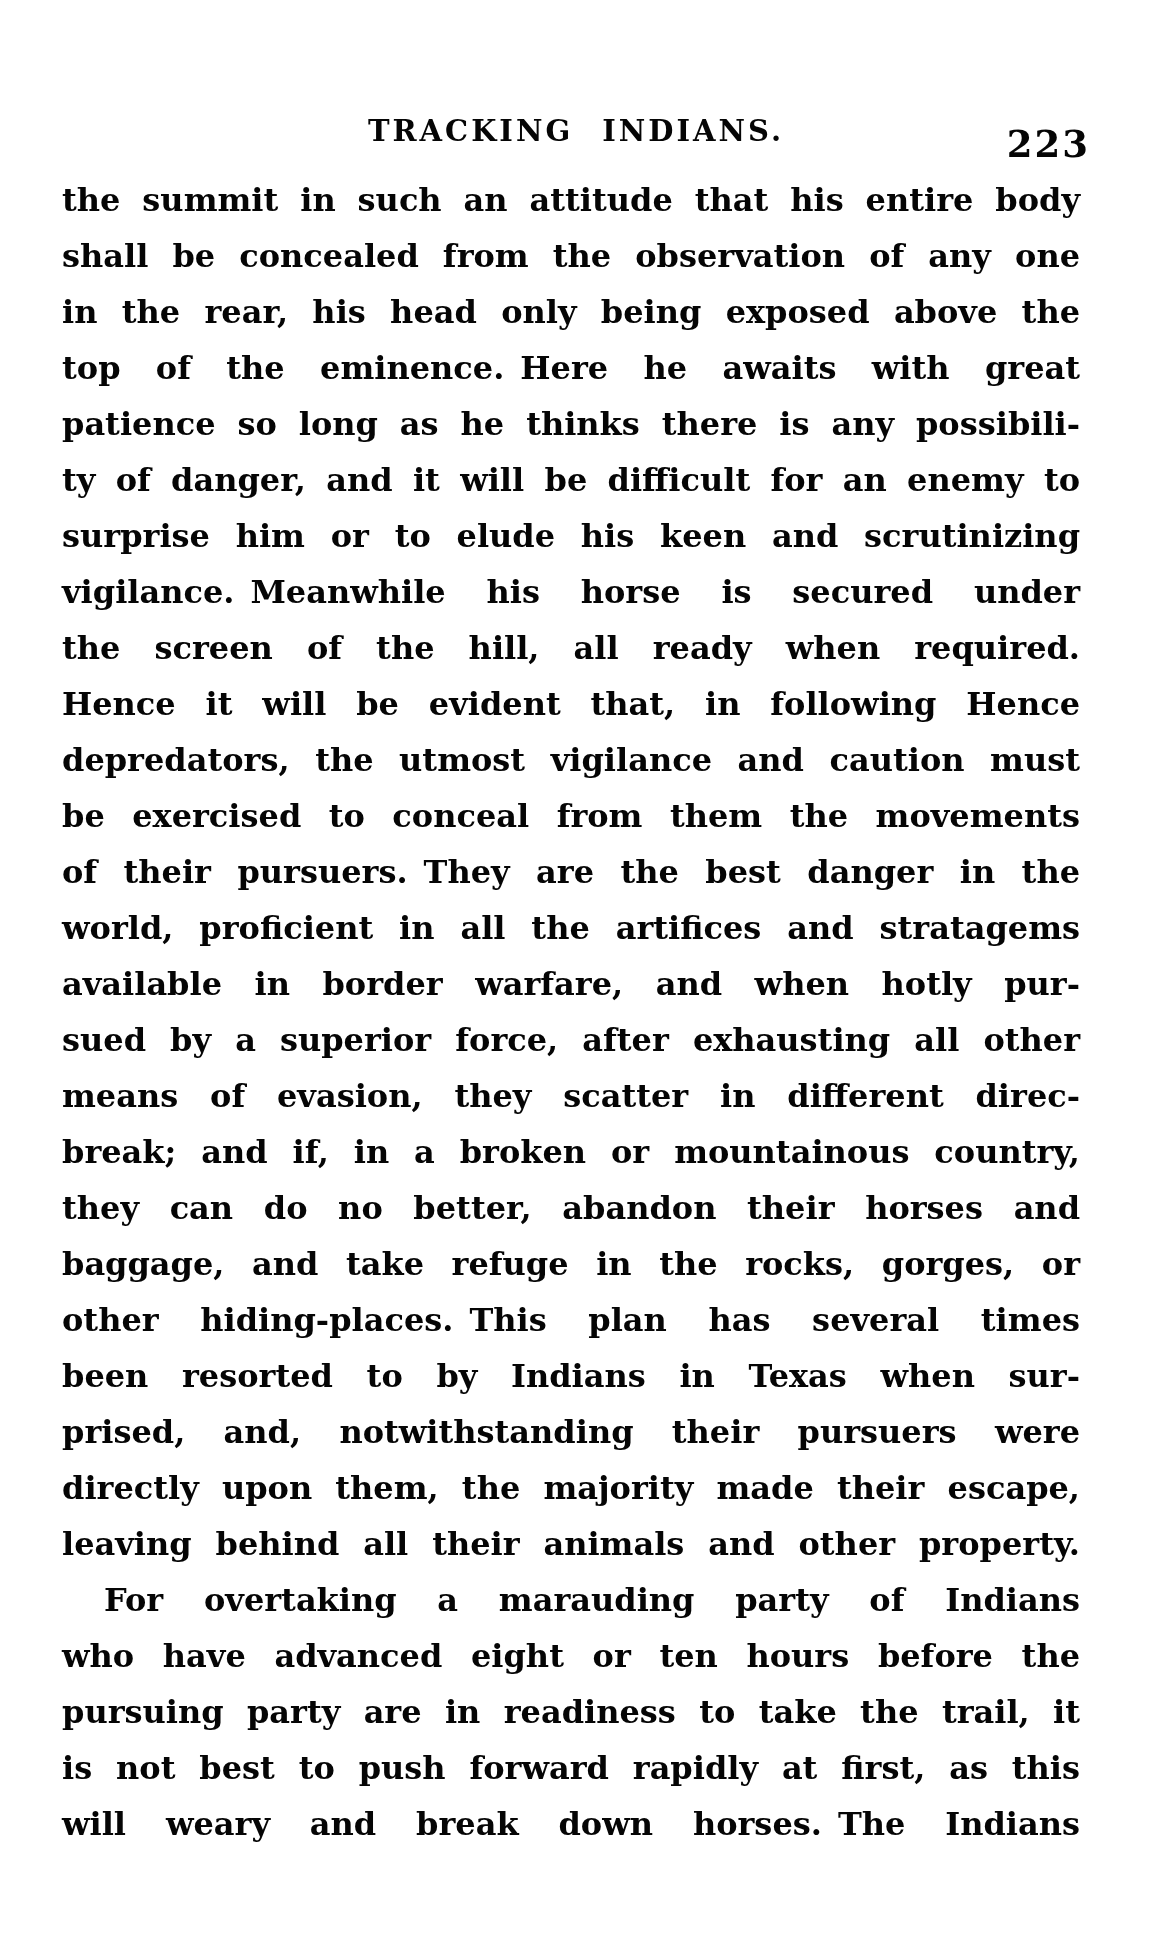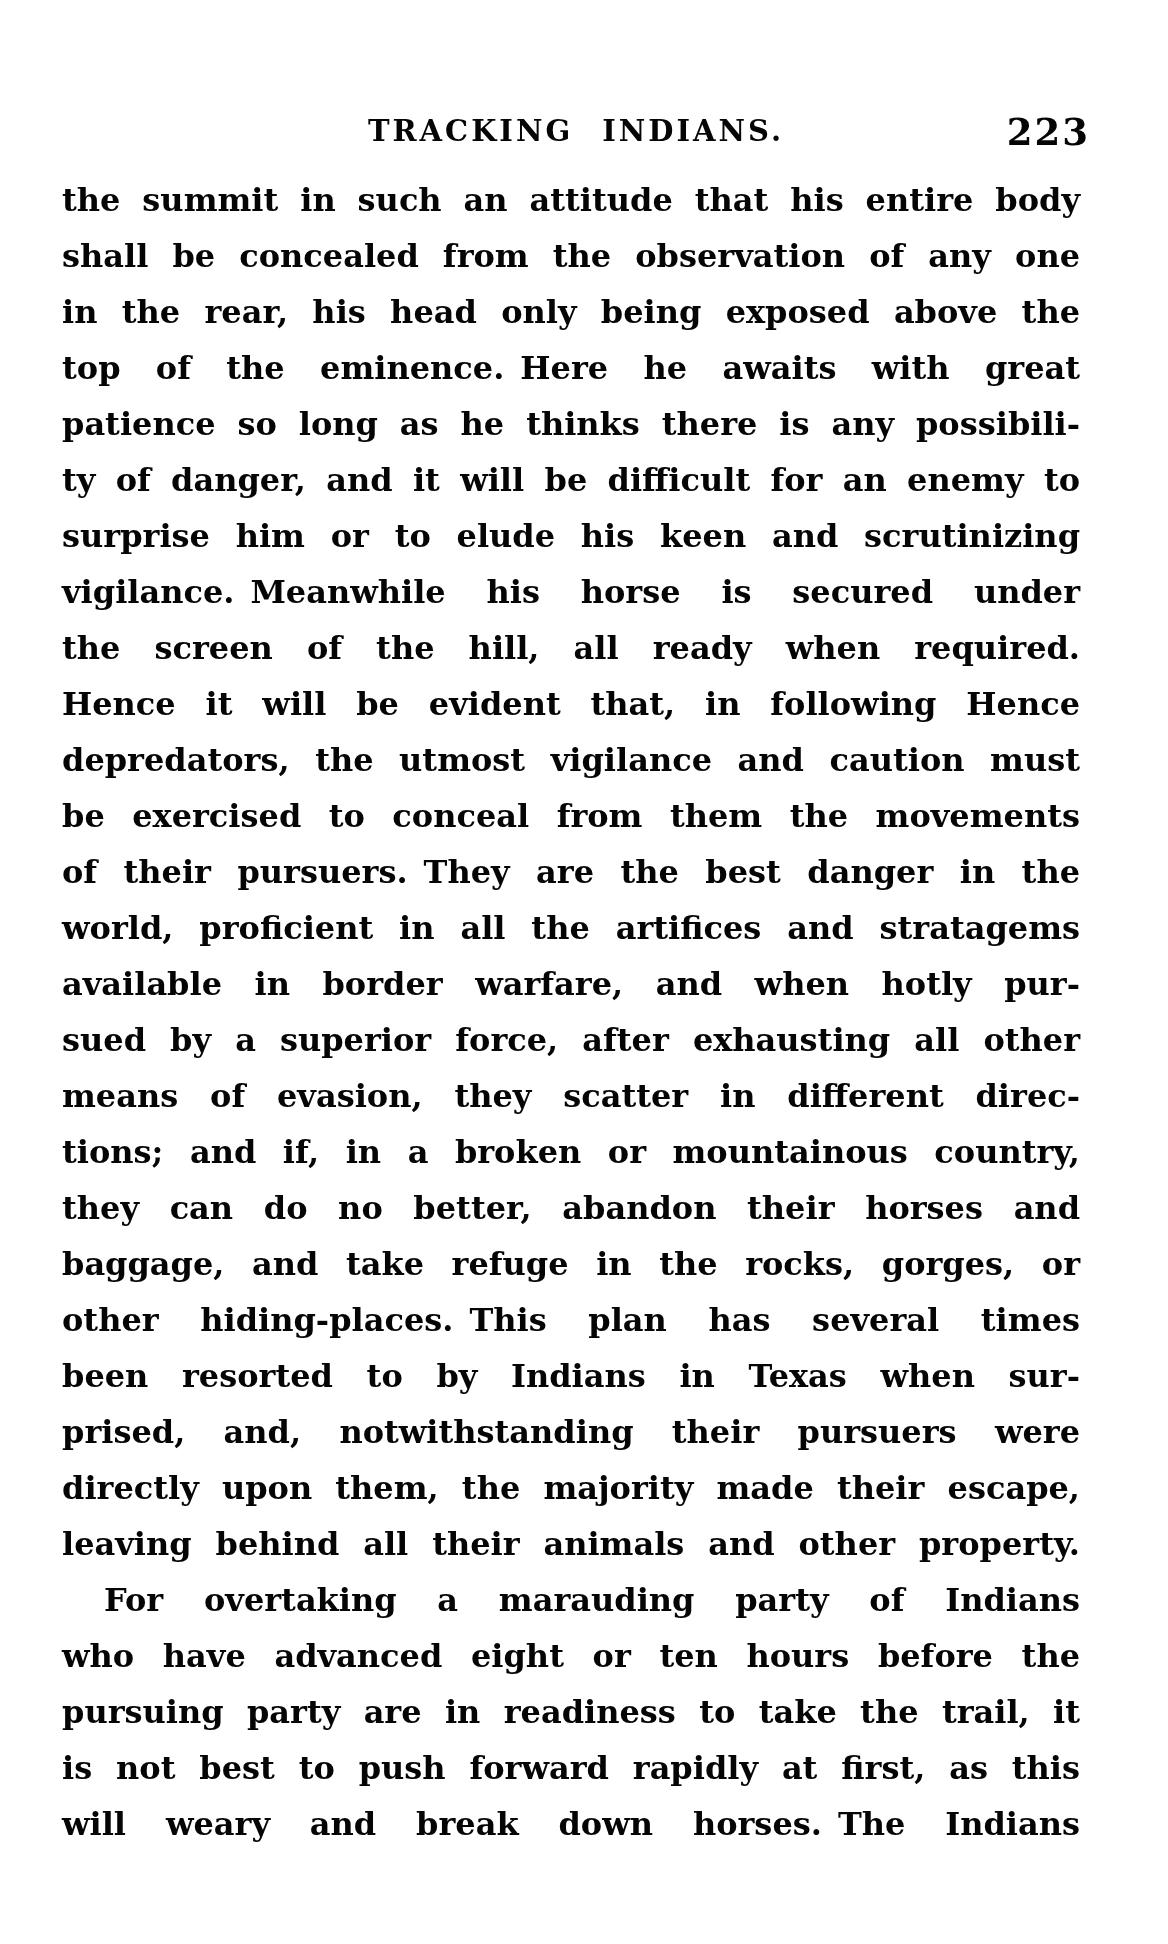--- a/index.html
+++ b/index.html
@@ -32,21 +32,21 @@
     text-align: center;
     transform: translateX(-18px);
     font-size: 29px;
     font-weight: bold;
     letter-spacing: 3px;
     word-spacing: 16px;
     white-space: nowrap;
   }
   .page-number {
     position: absolute;
-    top: 0;
+    top: 12px;
     right: 98px;
     font-size: 37px;
     font-weight: bold;
     letter-spacing: 2px;
   }
   .page-body {
     position: absolute;
     top: 172px;
     left: 62px;
     width: 1018px;
@@ -87,21 +87,21 @@
       <div class="text-line">vigilance. Meanwhile his horse is secured under</div>
       <div class="text-line">the screen of the hill, all ready when required.</div>
       <div class="text-line">Hence it will be evident that, in following Hence</div>
       <div class="text-line">depredators, the utmost vigilance and caution must</div>
       <div class="text-line">be exercised to conceal from them the movements</div>
       <div class="text-line">of their pursuers. They are the best danger in the</div>
       <div class="text-line">world, proficient in all the artifices and stratagems</div>
       <div class="text-line">available in border warfare, and when hotly pur-</div>
       <div class="text-line">sued by a superior force, after exhausting all other</div>
       <div class="text-line">means of evasion, they scatter in different direc-</div>
-      <div class="text-line">tions; and if, in a broken or mountainous country,</div>
+      <div class="text-line">break; and if, in a broken or mountainous country,</div>
       <div class="text-line">they can do no better, abandon their horses and</div>
       <div class="text-line">baggage, and take refuge in the rocks, gorges, or</div>
       <div class="text-line">other hiding-places. This plan has several times</div>
       <div class="text-line">been resorted to by Indians in Texas when sur-</div>
       <div class="text-line">prised, and, notwithstanding their pursuers were</div>
       <div class="text-line">directly upon them, the majority made their escape,</div>
       <div class="text-line">leaving behind all their animals and other property.</div>
     </div>
 
     <div class="paragraph">

